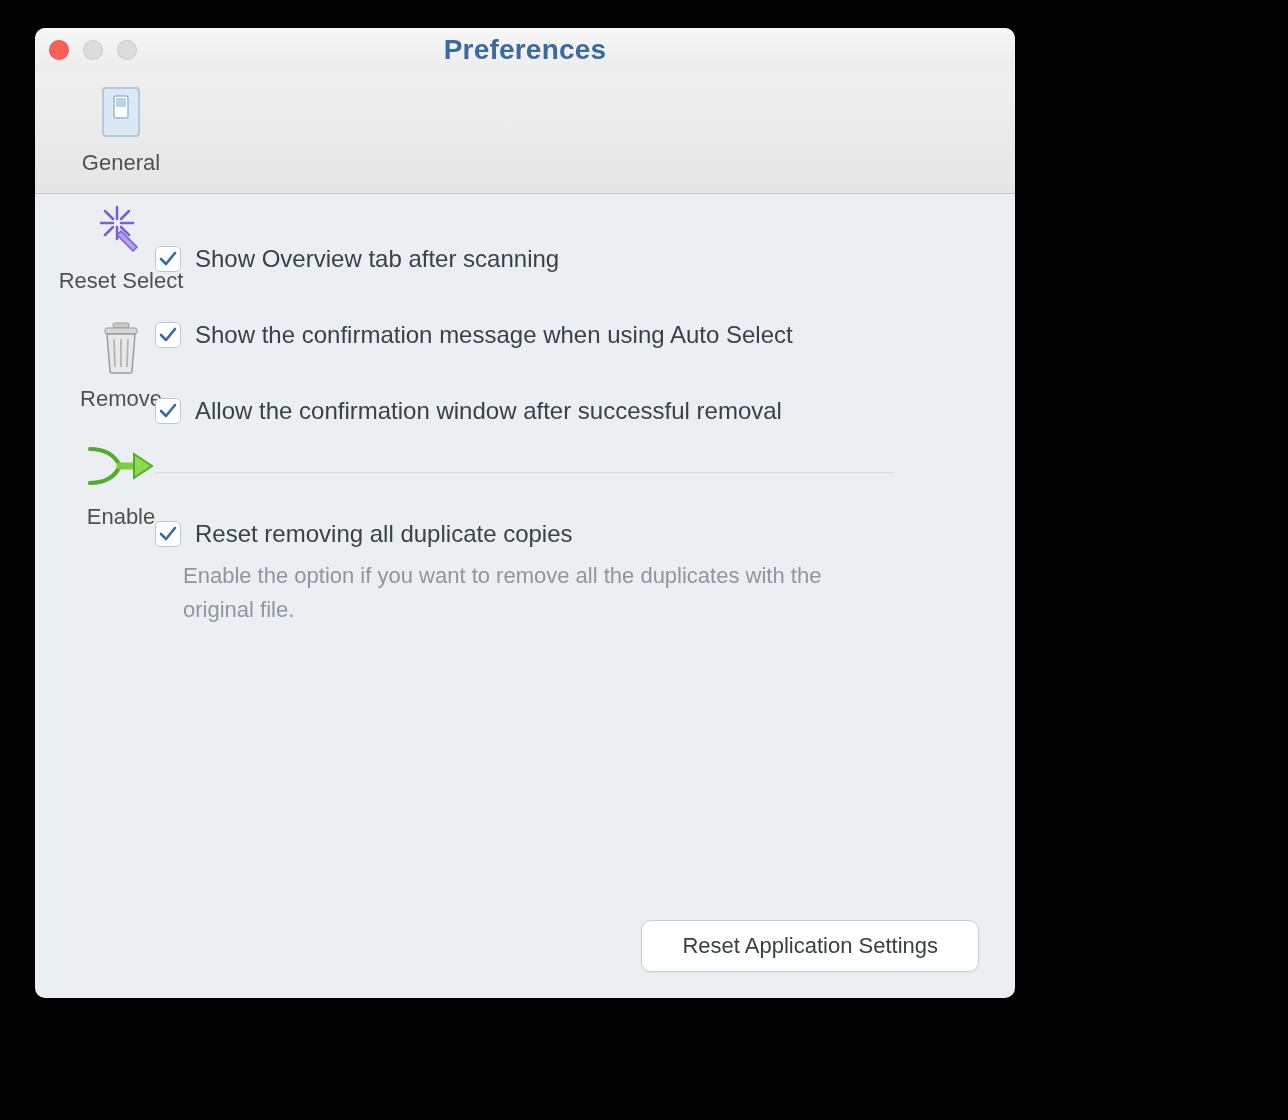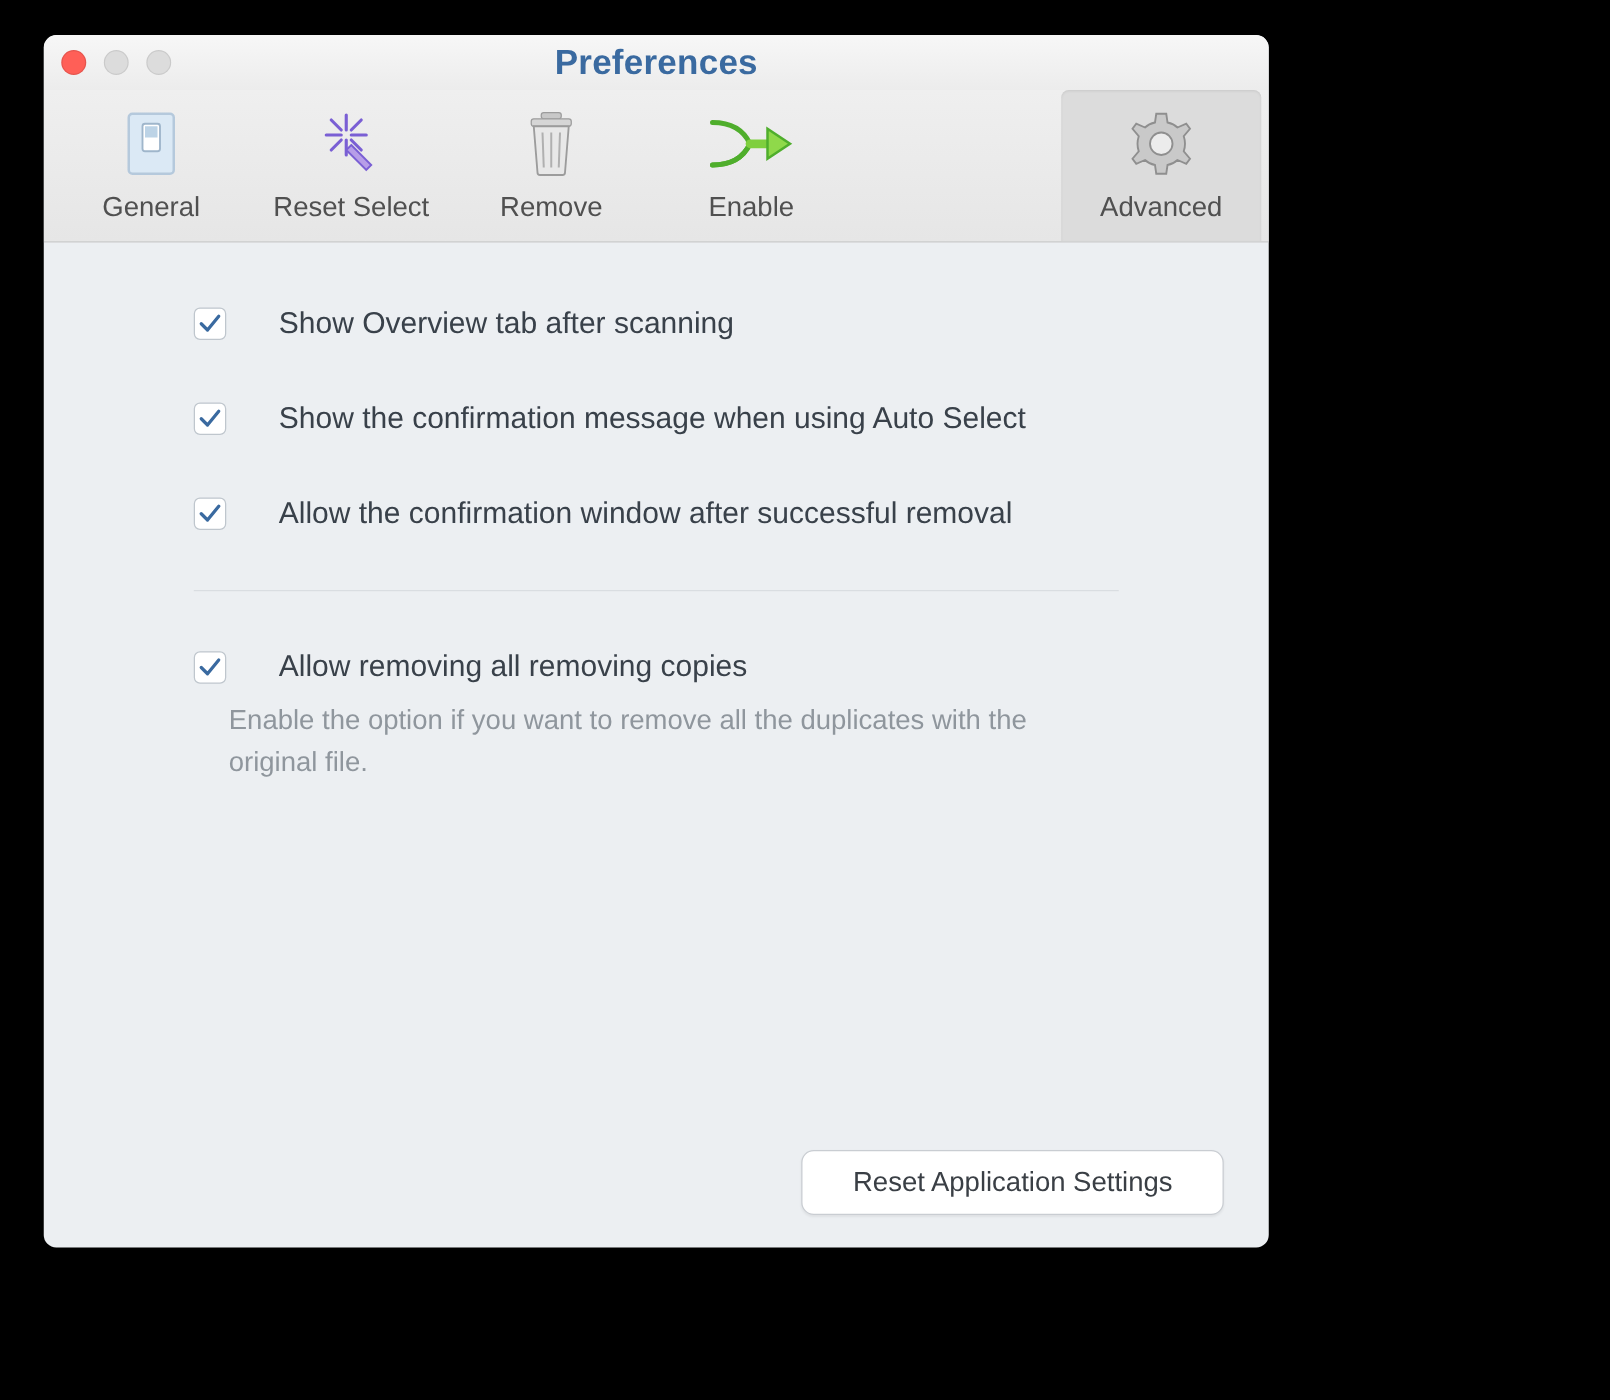--- a/index.html
+++ b/index.html
@@ -52,20 +52,21 @@
     line-height: 44px;
     letter-spacing: 0.2px;
   }
   .toolbar {
     display: flex;
     align-items: stretch;
     background: linear-gradient(#efefef, #e6e6e6);
     border-bottom: 1px solid #c9c9c9;
     height: 122px;
     padding: 0 6px;
+    flex-direction: column;
   }
   .tool {
     flex: 0 0 auto;
     width: 160px;
     display: flex;
     flex-direction: column;
     align-items: center;
     justify-content: flex-end;
     padding: 10px 6px 14px 6px;
     font-size: 22px;
@@ -103,21 +104,20 @@
     align-items: center;
     justify-content: center;
     flex-shrink: 0;
     margin-top: 2px;
   }
   .chk svg { display: block; }
   .row-label {
     font-size: 24px;
     color: #39414a;
     line-height: 30px;
-    margin-left: 28px;
   }
   .divider {
     height: 1px;
     background: #d9dde1;
     margin: 6px 0 46px 0;
   }
   .help {
     margin-left: 28px;
     margin-top: -26px;
     margin-bottom: 40px;
@@ -208,31 +208,20 @@
           <path d="M4 42 Q26 42 34 25" fill="none" stroke="#4fae2c" stroke-width="4" stroke-linecap="round"></path>
           <path d="M34 25 L54 25" stroke="#7fcf3e" stroke-width="7" stroke-linecap="round"></path>
           <path d="M48 13 L66 25 L48 37 Z" fill="#8fd94a" stroke="#4fae2c" stroke-width="2"></path>
         </svg>
       </div>
       <span>Enable</span>
     </div>
 
     <div style="flex:1"></div>
 
-    <div class="tool active">
-      <div class="icon">
-        <svg width="54" height="54" viewBox="0 0 54 54">
-          <g fill="#c9c9c9" stroke="#8f8f8f" stroke-width="1.5">
-            <path d="M27 3 L31 3 L32 10 Q37 11 40 14 L47 11 L50 15 L45 21 Q46 24 46 27 Q46 30 45 33 L50 39 L47 43 L40 40 Q37 43 32 44 L31 51 L23 51 L22 44 Q17 43 14 40 L7 43 L4 39 L9 33 Q8 30 8 27 Q8 24 9 21 L4 15 L7 11 L14 14 Q17 11 22 10 L23 3 Z"></path>
-          </g>
-          <circle cx="27" cy="27" r="9" fill="#ececec" stroke="#8f8f8f" stroke-width="1.5"></circle>
-        </svg>
-      </div>
-      <span>Advanced</span>
-    </div>
 
   </div>
 
   <div class="content">
 
     <div class="row">
       <span class="chk">
         <svg width="18" height="18" viewBox="0 0 18 18">
             <path d="M2 9 L7 14 L16 3" fill="none" stroke="#3a6aa0" stroke-width="2.6" stroke-linecap="round" stroke-linejoin="round"></path>
           </svg>
@@ -259,21 +248,21 @@
     </div>
 
     <div class="divider"></div>
 
     <div class="row" style="margin-bottom:36px">
       <span class="chk">
         <svg width="18" height="18" viewBox="0 0 18 18">
             <path d="M2 9 L7 14 L16 3" fill="none" stroke="#3a6aa0" stroke-width="2.6" stroke-linecap="round" stroke-linejoin="round"></path>
           </svg>
       </span>
-      <span class="row-label">Allow removing all removing copies</span>
+      <span class="row-label">Reset removing all duplicate copies</span>
     </div>
     <div class="help">
       <div>Enable the option if you want to remove all the duplicates with the original file.</div>
     </div>
 
   </div>
 
   <div class="footer">
     <button class="reset-btn">Reset Application Settings</button>
   </div>

